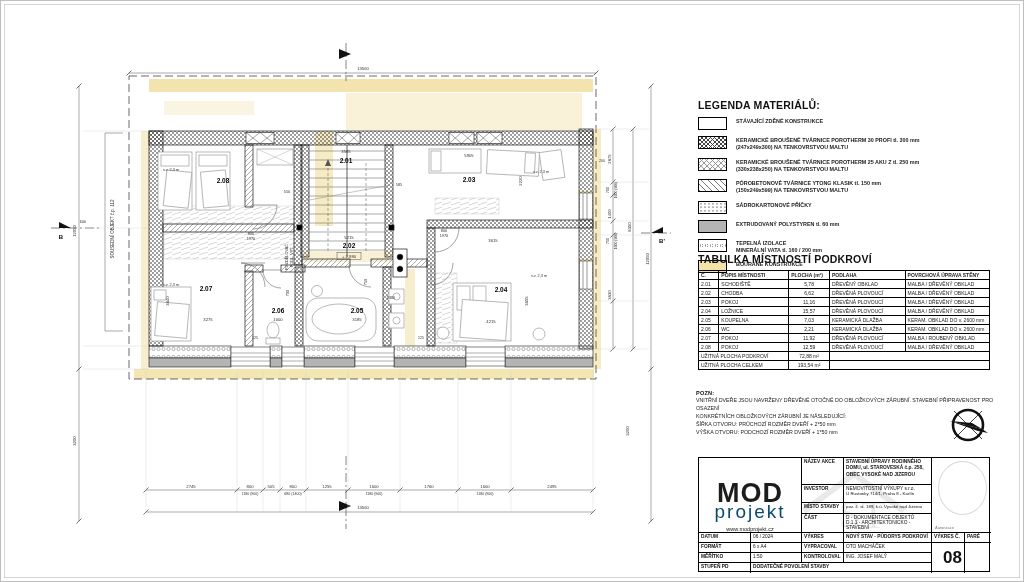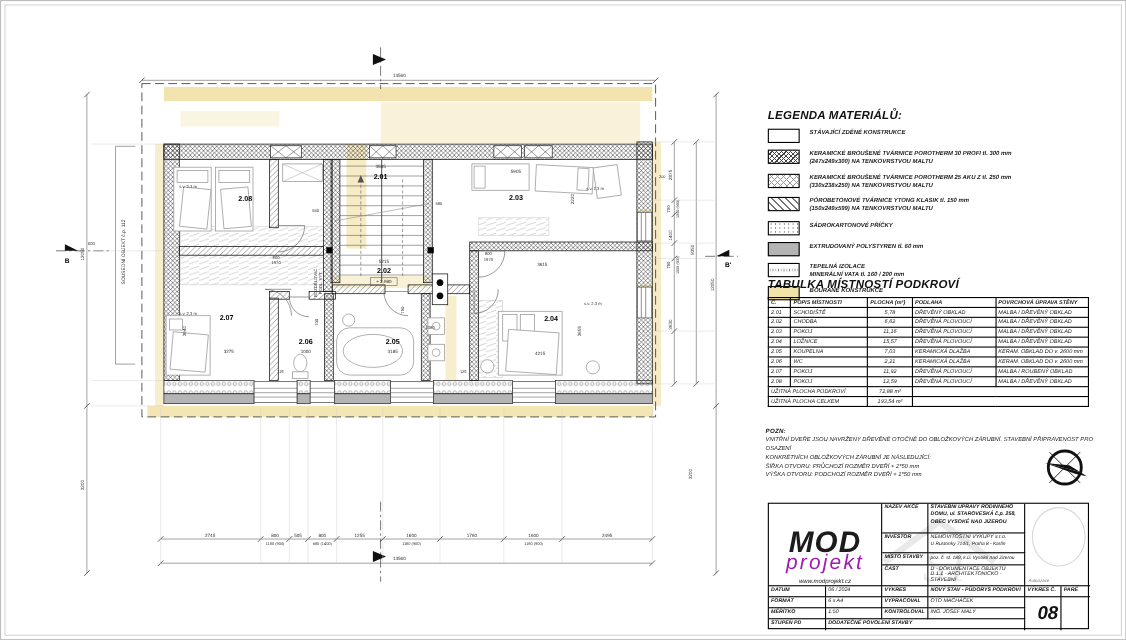--- a/index.html
+++ b/index.html
@@ -1,20 +1,20 @@
 <!DOCTYPE html>
 <html><head>
 <meta charset="utf-8">
 <style>
   html,body{margin:0;padding:0;background:#e8e8e8;font-family:"Liberation Sans",sans-serif;}
   #sheet{position:relative;width:1024px;height:582px;background:#ffffff;overflow:hidden;
          border:1px solid #bdbdbd;box-sizing:border-box;}
   .frame{position:absolute;left:3px;top:3px;right:3px;bottom:3px;border:1px solid #d6d6d6;pointer-events:none;}
   
-  .panel{position:absolute;left:695px;top:0;width:326px;height:573px;font-style:italic;}
+  .panel{position:absolute;left:695px;top:0;width:326px;height:573px;}
   .blk-title{font-size:10.5px;font-weight:700;color:#111;letter-spacing:.2px;}
   #legend{position:absolute;left:2px;top:98px;width:300px;}
   .lg-row{display:flex;align-items:flex-start;margin-top:6px;}
   .sw{width:27px;height:11px;border:1px solid #000;flex:0 0 auto;margin-right:9px;background:#fff;}
   .sw-ch30{background-image:repeating-linear-gradient(45deg,#444 0,#444 .7px,transparent .7px,transparent 3px),repeating-linear-gradient(-45deg,#444 0,#444 .7px,transparent .7px,transparent 3px);}
   .sw-ch25{background-image:repeating-linear-gradient(45deg,#999 0,#999 .7px,transparent .7px,transparent 4px),repeating-linear-gradient(-45deg,#999 0,#999 .7px,transparent .7px,transparent 4px);}
   .sw-ytong{background-image:repeating-linear-gradient(45deg,#777 0,#777 .8px,transparent .8px,transparent 4.5px);}
   .sw-sdk{background-image:radial-gradient(#8a8a8a .6px,transparent .9px);background-size:4px 3.5px;}
   .sw-xps{background:#b4b4b4;}
   .sw-izol{background-image:radial-gradient(circle 1.7px at 2.6px 5.5px,transparent 1px,#666 1.15px,transparent 1.8px);background-size:5px 11px;}
@@ -31,21 +31,21 @@
   
   #tb{position:absolute;left:2px;top:456px;width:292px;height:115px;border:1.5px solid #000;box-sizing:border-box;background:#fff;}
   .cell{position:absolute;border-right:1px solid #000;border-bottom:1px solid #000;box-sizing:border-box;
         font-size:4.8px;color:#111;padding:1px 2px;overflow:hidden;}
   .cell.lab{font-weight:700;}
   .cell.val{font-weight:400;}
   .cell.b{font-weight:700;}
   .noR{border-right:none;} .noB{border-bottom:none;}
   #logo-cell{left:0;top:0;width:103px;height:75px;text-align:center;}
   .logo-mod{font-size:27px;font-weight:800;letter-spacing:1px;color:#1c1c1c;line-height:.9;margin-top:22px;}
-  .logo-projekt{font-size:19px;font-weight:400;letter-spacing:2px;color:#a21caf;line-height:.9;margin-top:-2px;}
+  .logo-projekt{font-size:19px;font-weight:400;letter-spacing:2px;color:#0c4a6e;line-height:.9;margin-top:-2px;}
   .logo-www{font-size:5.5px;color:#222;margin-top:6px;}
   .stamp-circle{position:absolute;left:6px;top:3px;width:47px;height:52px;border:1px solid #d8d8d8;border-radius:50%;}
   .autoriz{position:absolute;left:3px;bottom:2px;font-size:4px;color:#777;}
   .big08{font-size:17px;font-weight:700;text-align:right;line-height:28px;}
   .tb-watermark{position:absolute;left:100px;top:8px;opacity:.12;pointer-events:none;}
 </style>
 </head>
 <body>
 
 <div id="sheet">

